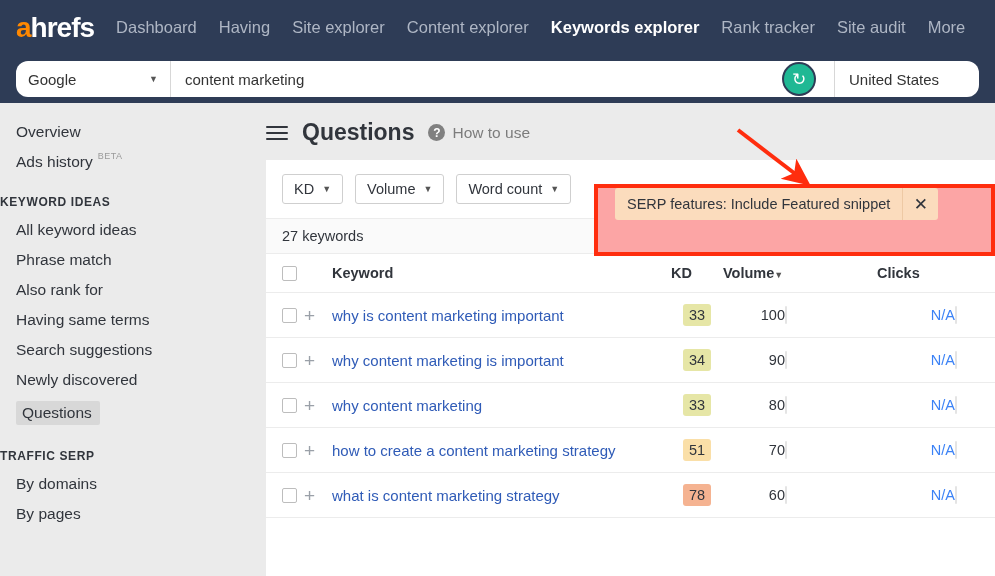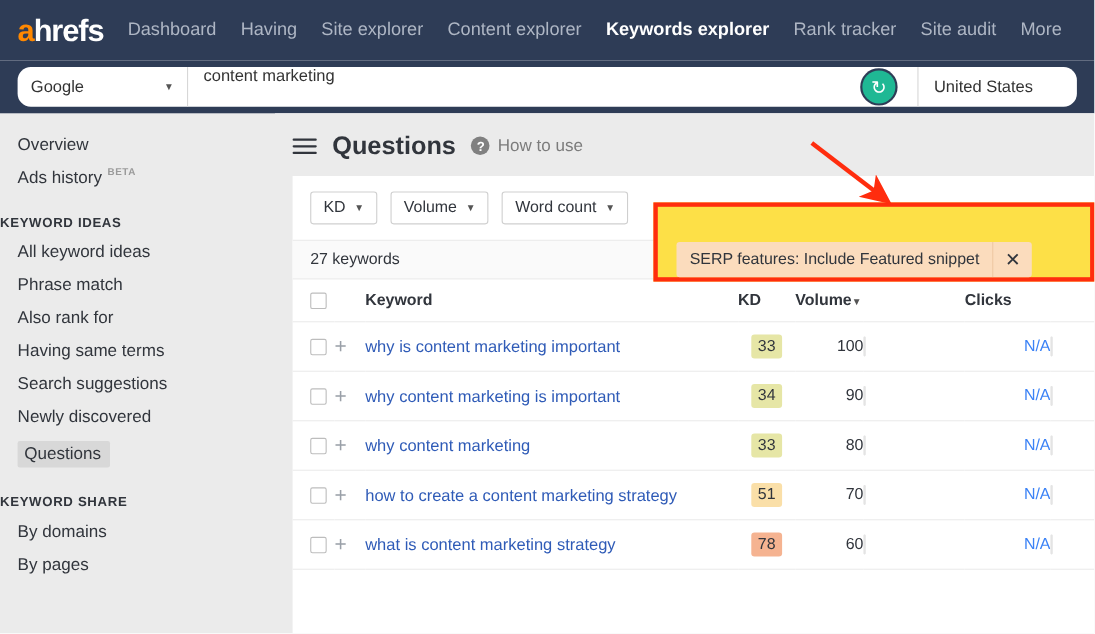--- a/index.html
+++ b/index.html
@@ -35,21 +35,21 @@
   .search-shell {
     flex: 1; height: 36px; background: #fff; display: flex; align-items: stretch;
     border-radius: 12px; overflow: visible;
   }
   .engine-select {
     width: 155px; display: flex; align-items: center; justify-content: space-between;
     padding: 0 12px; border-right: 1px solid #d7d7d7; font-size: 15px; color: #333;
     cursor: pointer;
   }
   .caret { font-size: 9px; color: #555; }
-  .query-wrap { flex: 1; position: relative; display: flex; padding: 0 14px; }
+  .query-wrap { flex: 1; position: relative; display: flex; align-items: center; padding: 13px 14px; }
   .query-text { font-size: 15px; color: #333; }
   .refresh-badge {
     position: absolute; right: 20px; top: 50%; transform: translateY(-50%);
     width: 30px; height: 30px; border-radius: 50%; background: #1fb894;
     display: flex; align-items: center; justify-content: center;
     color: #fff; font-size: 17px; line-height: 1; cursor: pointer;
     box-shadow: 0 0 0 2px #2e3c56;
   }
   .country-cell {
     width: 145px; border-left: 1px solid #d7d7d7; display: flex; align-items: center;
@@ -60,21 +60,21 @@
   .body-wrap { display: flex; height: 473px; border-radius: 16px; }
 
   .sidebar {
     width: 250px; background: #ebebeb; padding-top: 14px; flex-shrink: 0;
   }
   .side-link {
     font-size: 15.5px; color: #31353c; padding: 6px 16px; cursor: pointer;
     display: flex; align-items: flex-start; gap: 5px;
   }
   .side-link.sel { background: #d8d8d8; display: inline-flex; border-radius: 2px; margin-left: 10px; padding-left: 6px; padding-right: 8px; }
-  .beta { font-size: 9px; font-weight: bold; color: #9a9a9a; letter-spacing: .5px; position: relative; top: -2px; }
+  .beta { font-size: 9px; font-weight: normal; color: #9a9a9a; letter-spacing: .5px; position: relative; top: -2px; }
   .side-group {
     font-size: 12px; font-weight: bold; color: #31353c; letter-spacing: .6px;
     padding: 18px 16px 6px 0;
   }
 
   .main { flex: 1; background: #ebebeb; position: relative; overflow: hidden; }
 
   .main-head { display: flex; align-items: center; gap: 14px; padding: 16px 0 14px 16px; }
   .hamburger { width: 22px; display: flex; flex-direction: column; gap: 4px; cursor: pointer; }
   .hamburger i { display: block; height: 2px; background: #31353c; border-radius: 1px; }
@@ -132,21 +132,21 @@
     display: inline-flex; align-items: stretch; background: #fbdcbd; border-radius: 3px;
     overflow: hidden; height: 32px;
   }
   .chip-label { display: flex; align-items: center; padding: 0 12px; font-size: 14.5px; color: #31353c; cursor: pointer; }
   .chip-x {
     display: flex; align-items: center; justify-content: center; width: 36px;
     border-left: 1px solid #eec9a4; font-size: 17px; color: #31353c; cursor: pointer;
   }
   .chip-zone {
     position: absolute; left: 594px; top: 184px; width: 401px; height: 72px;
-    background: #fde047; border: 4px solid #ff2d0e; display: flex; align-items: flex-end;
+    background: #fca5a5; border: 4px solid #ff2d0e; display: flex; align-items: flex-start;
     padding-left: 17px;
   }
   .arrow-svg { position: absolute; left: 735px; top: 126px; pointer-events: none; }
 </style>
 </head>
 <body>
 
 <div id="app">
 
   <div class="navbar">
@@ -211,21 +211,21 @@
       </div>
       <div class="side-link">
         <span>Newly discovered</span>
       </div>
       <div style="padding:6px 16px;">
         <span class="side-link sel" style="padding-top:3px;padding-bottom:3px;margin-left:0;">
           <span>Questions</span>
         </span>
       </div>
 
-      <div class="side-group">KEYWORD SHARE</div>
+      <div class="side-group">TRAFFIC SERP</div>
       <div class="side-link">
         <span>By domains</span>
       </div>
       <div class="side-link">
         <span>By pages</span>
       </div>
     </div>
 
     <div class="main">
 

